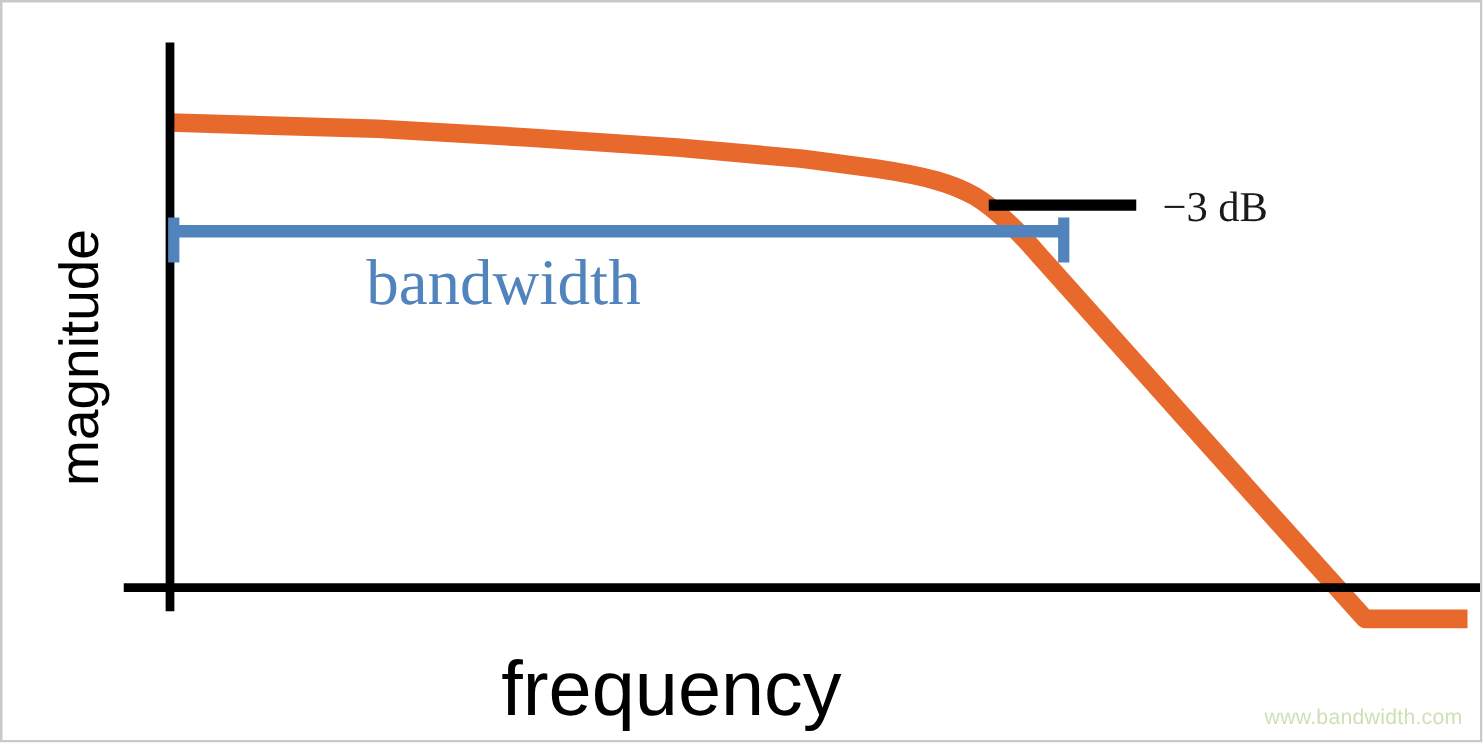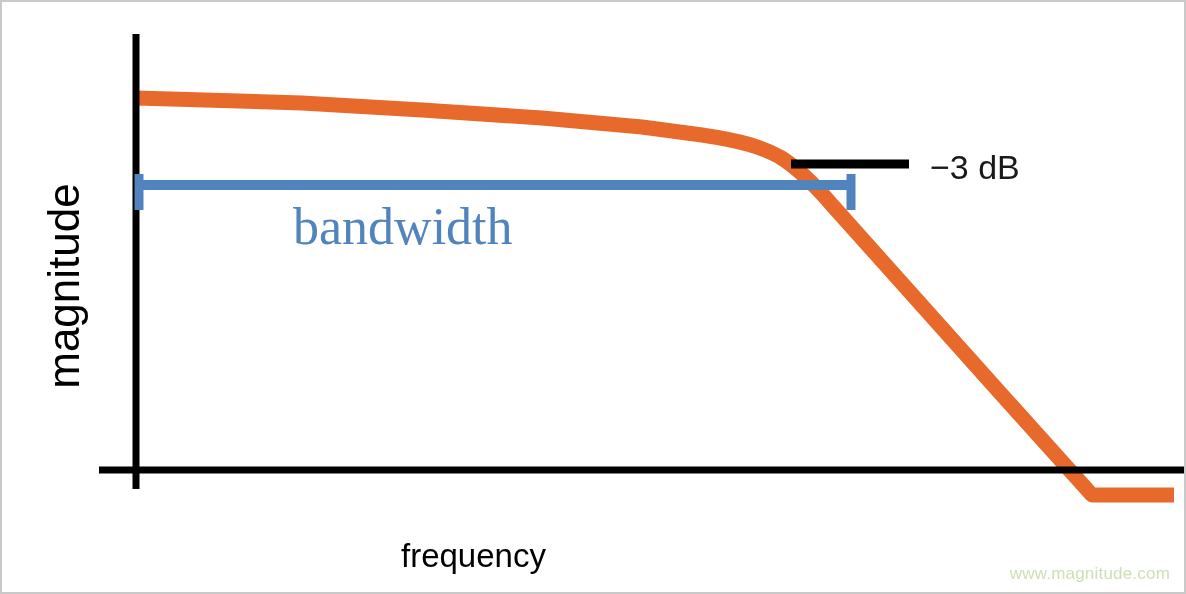--- a/index.html
+++ b/index.html
@@ -37,32 +37,32 @@
   #ylabel-magnitude {
     font-size: 44px;
     left: -88px;
     top: 262px;
     width: 300px;
     text-align: center;
     transform: rotate(-90deg);
     transform-origin: center center;
   }
   #xlabel-frequency {
-    font-size: 33px;
+    font-size: 62px;
     left: 399px;
-    top: 537px;
+    top: 519px;
     text-align: center;
   }
   #label-minus3db {
     position: absolute;
     left: 928px;
     top: 148px;
     font-size: 34px;
     color: #1a1a1a;
-    font-family: Liberation Sans, sans-serif;
+    font-family: Liberation Serif, serif;
     white-space: nowrap;
     line-height: 1;
   }
   #label-bandwidth {
     position: absolute;
     left: 291px;
     top: 199px;
     font-size: 52px;
     color: #5183bd;
     font-family: Liberation Serif, serif;
@@ -114,15 +114,15 @@
   </svg>
 
   <div class="axis-label" id="ylabel-magnitude">magnitude</div>
 
   <div class="axis-label" id="xlabel-frequency">frequency</div>
 
   <div id="label-minus3db">−3 dB</div>
 
   <div id="label-bandwidth">bandwidth</div>
 
-  <div id="watermark">www.magnitude.com</div>
+  <div id="watermark">www.bandwidth.com</div>
 
 </div>
 
 </body></html>

